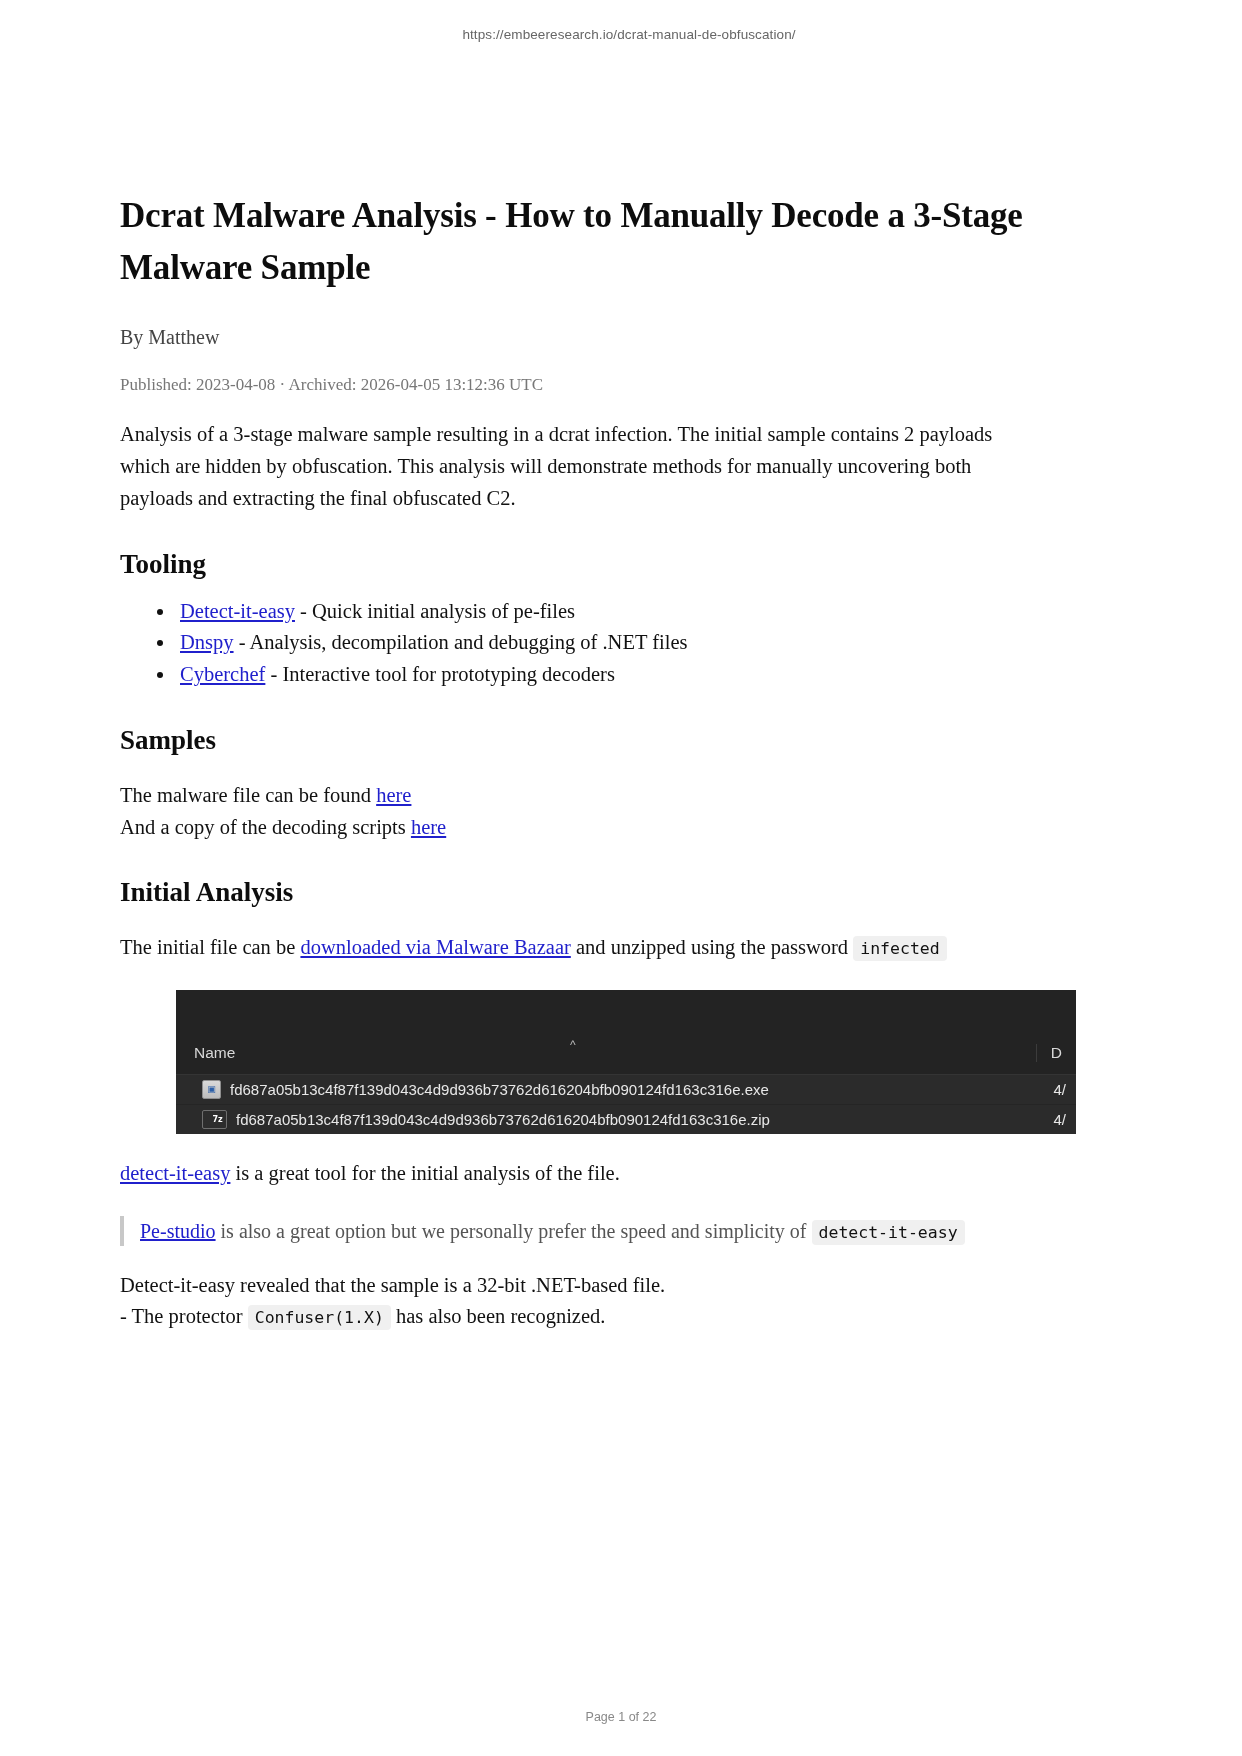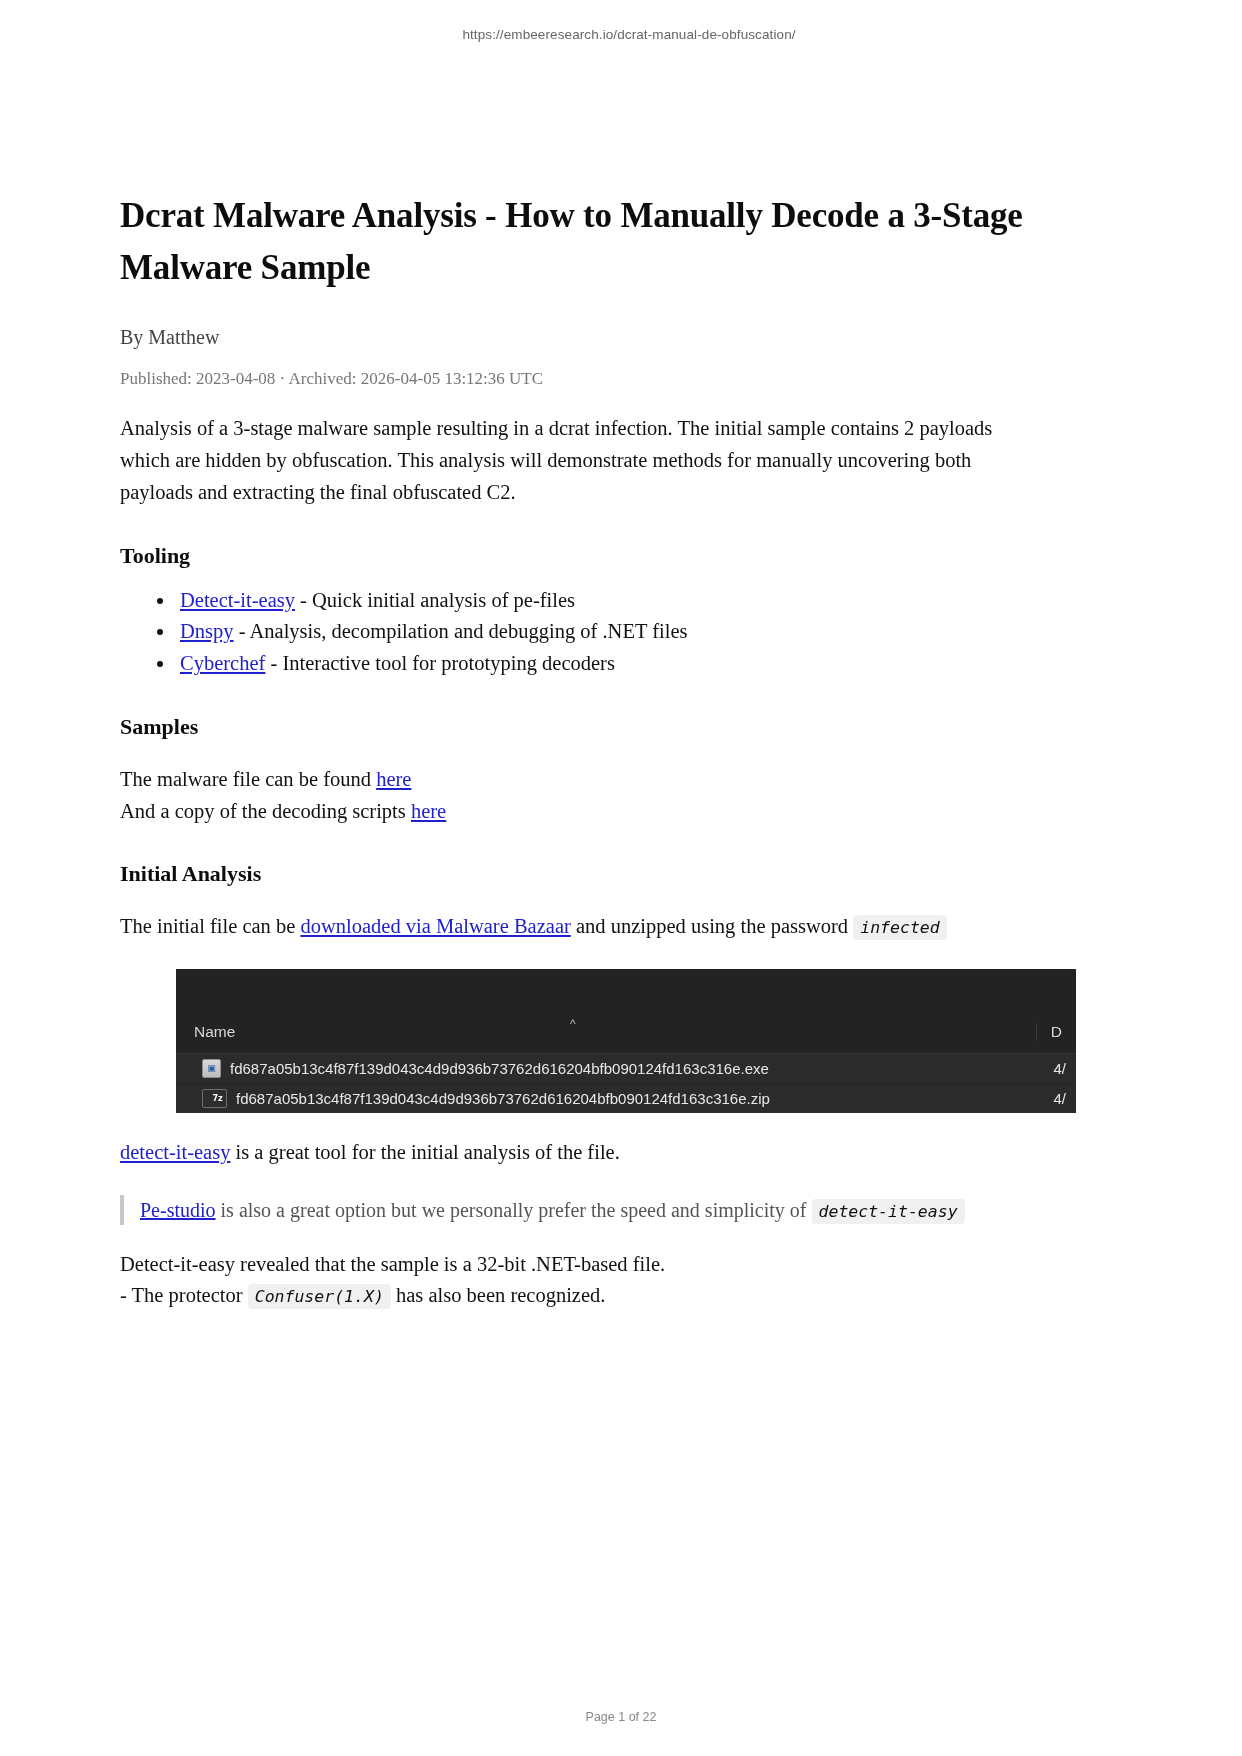--- a/index.html
+++ b/index.html
@@ -47,31 +47,31 @@
     max-width: 930px;
   }
   .byline {
     font-size: 20px;
     color: #444444;
     margin-top: 32px;
   }
   .pubinfo {
     font-size: 17px;
     color: #777777;
-    margin-top: 20px;
+    margin-top: 26px;
   }
   p.body-text {
     font-size: 20.5px;
     line-height: 1.56;
     margin: 24px 0 0 0;
     color: #111111;
     max-width: 890px;
   }
   h2.section {
-    font-size: 22px;
+    font-size: 27px;
     font-weight: bold;
     margin: 34px 0 0 0;
     color: #0d0d0d;
   }
   ul.tool-list {
     margin: 16px 0 0 0;
     padding-left: 56px;
     list-style: disc;
   }
   ul.tool-list li {
@@ -93,21 +93,20 @@
     margin: 0;
   }
   code.inline {
     font-family: "DejaVu Sans Mono", monospace;
     font-size: 16.5px;
     background: #f0f0f0;
     border-radius: 4px;
     padding: 3px 7px;
     color: #111111;
     white-space: nowrap;
-    font-style: italic;
   }
   .screenshot {
     margin: 26px 0 0 0;
     width: 900px;
     margin-left: 56px;
     background: #232323;
     color: #e6e6e6;
     font-family: "Liberation Sans", sans-serif;
     overflow: hidden;
   }

